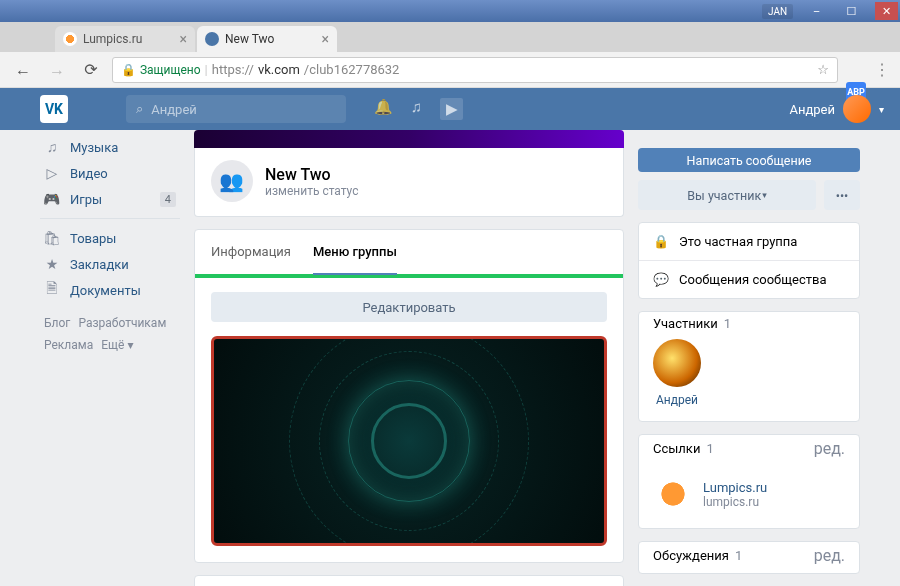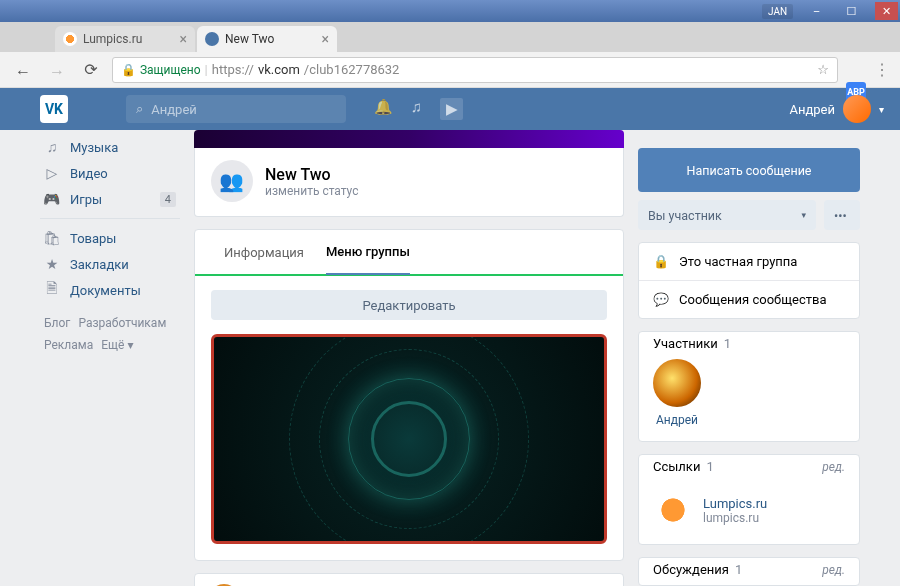--- a/index.html
+++ b/index.html
@@ -50,49 +50,49 @@
 
 
 .main-col { flex: 1; max-width: 430px; margin-left: 14px; }
 .cover { height: 18px; background: linear-gradient(90deg,#1a0033,#330066,#6600cc); border-radius: 4px 4px 0 0; }
 .group-card { background: #fff; border-radius: 0 0 4px 4px; border: 1px solid #dce1e6; border-top: none; padding: 12px 16px 14px; display: flex; align-items: center; gap: 12px; }
 .group-avatar { width: 42px; height: 42px; border-radius: 50%; background: #e7e8ec; display: flex; align-items: center; justify-content: center; color: #b2b8c1; font-size: 20px; }
 .group-name { font-size: 16px; color: #000; font-weight: 500; }
 .group-status { font-size: 12px; color: #828a99; cursor: pointer; }
 
 .tabs-card { background: #fff; border: 1px solid #dce1e6; border-radius: 4px; margin-top: 12px; }
-.tabs-row { display: flex; border-bottom: 2px solid #22c55e; padding: 0 29px; align-items: center; }
+.tabs-row { display: flex; border-bottom: 4px solid #22c55e; padding: 0 16px; }
 .tab-link { padding: 14px 0; margin-right: 22px; font-size: 13px; color: #656565; cursor: pointer; }
 .tab-link.active { color: #000; border-bottom: 2px solid #5181b8; margin-bottom: -1px; font-weight: 500; }
 .edit-btn { margin: 14px 16px; height: 30px; background: #e5ebf1; color: #55677d; font-size: 13px; border-radius: 4px; display: flex; align-items: center; justify-content: center; cursor: pointer; }
 
 .menu-image { margin: 0 16px 16px; border: 3px solid #c0392b; border-radius: 6px; height: 210px; background: radial-gradient(circle at center, #0a3a3a 0%, #051a1a 40%, #020d0d 100%); position: relative; overflow: hidden; }
 .menu-image::before, .menu-image::after { content: ''; position: absolute; border: 1px solid rgba(42,157,143,0.5); border-radius: 50%; left: 50%; top: 50%; transform: translate(-50%,-50%); }
 .menu-image::before { width: 120px; height: 120px; box-shadow: 0 0 20px rgba(42,157,143,0.4), inset 0 0 20px rgba(42,157,143,0.3); }
 .menu-image::after { width: 70px; height: 70px; border-width: 3px; }
 .circ { position:absolute; border:1px dashed rgba(42,157,143,0.3); border-radius:50%; left:50%; top:50%; transform:translate(-50%,-50%); }
 
 .post-input { background: #fff; border: 1px solid #dce1e6; border-radius: 4px; margin-top: 12px; padding: 10px 14px; display: flex; align-items: center; gap: 10px; font-size: 13px; color: #828a99; }
 .post-avatar { width: 30px; height: 30px; border-radius: 50%; background: radial-gradient(circle,#ffcc66,#cc6600); }
 
 
 .right-col { width: 222px; margin-left: 14px; }
 .action-row { display: flex; gap: 8px; margin-bottom: 12px; margin-top: 18px; }
-.btn-primary { flex: 1; height: 44px; background: #5181b8; color: #fff; font-size: 12.5px; border-radius: 4px; display: flex; align-items: center; justify-content: center; cursor: pointer; }
-.btn-secondary { height: 30px; padding: 0 10px; background: #e5ebf1; color: #55677d; font-size: 12.5px; border-radius: 4px; display: flex; align-items: center; justify-content: space-between; gap: 1px; cursor: pointer; }
+.btn-primary { flex: 1; height: 24px; background: #5181b8; color: #fff; font-size: 12.5px; border-radius: 4px; display: flex; align-items: center; justify-content: center; cursor: pointer; }
+.btn-secondary { height: 30px; padding: 0 10px; background: #e5ebf1; color: #55677d; font-size: 12.5px; border-radius: 4px; display: flex; align-items: center; justify-content: center; gap: 1px; cursor: pointer; }
 .btn-more { width: 36px; }
 
 .right-card { background: #fff; border: 1px solid #dce1e6; border-radius: 4px; margin-bottom: 12px; }
 .right-row { padding: 11px 14px; font-size: 13px; color: #000; display: flex; align-items: center; gap: 10px; border-bottom: 1px solid #e7e8ec; cursor: pointer; }
 .right-row:last-child { border-bottom: none; }
 .right-row-icon { color: #828a99; width: 16px; text-align: center; }
 
 .block-header { padding: 4px 14px 8px; font-size: 13px; color: #000; display: flex; align-items: center; }
 .block-header .count { color: #828a99; margin-left: 6px; }
-.block-header .edit { margin-left: auto; color: #828a99; font-size: 12px; cursor: pointer; font-style: italic; }
+.block-header .edit { margin-left: auto; color: #828a99; font-size: 16px; cursor: pointer; }
 .member { padding: 0 14px 14px; text-align: center; display: inline-block; }
 .member-avatar { width: 48px; height: 48px; border-radius: 50%; background: radial-gradient(circle at 40% 40%, #ffe16b, #cc6600 60%, #331a00); margin: 0 auto 6px; }
 .member-name { font-size: 12px; color: #2a5885; }
 
 .link-row { padding: 8px 14px 14px; display: flex; align-items: center; gap: 10px; }
 .link-avatar { width: 40px; height: 40px; border-radius: 50%; background: radial-gradient(circle,#ff9933 40%,#fff 42%); }
 .link-title { font-size: 13px; color: #2a5885; }
 .link-sub { font-size: 12px; color: #828a99; }
 </style>
 </head>

